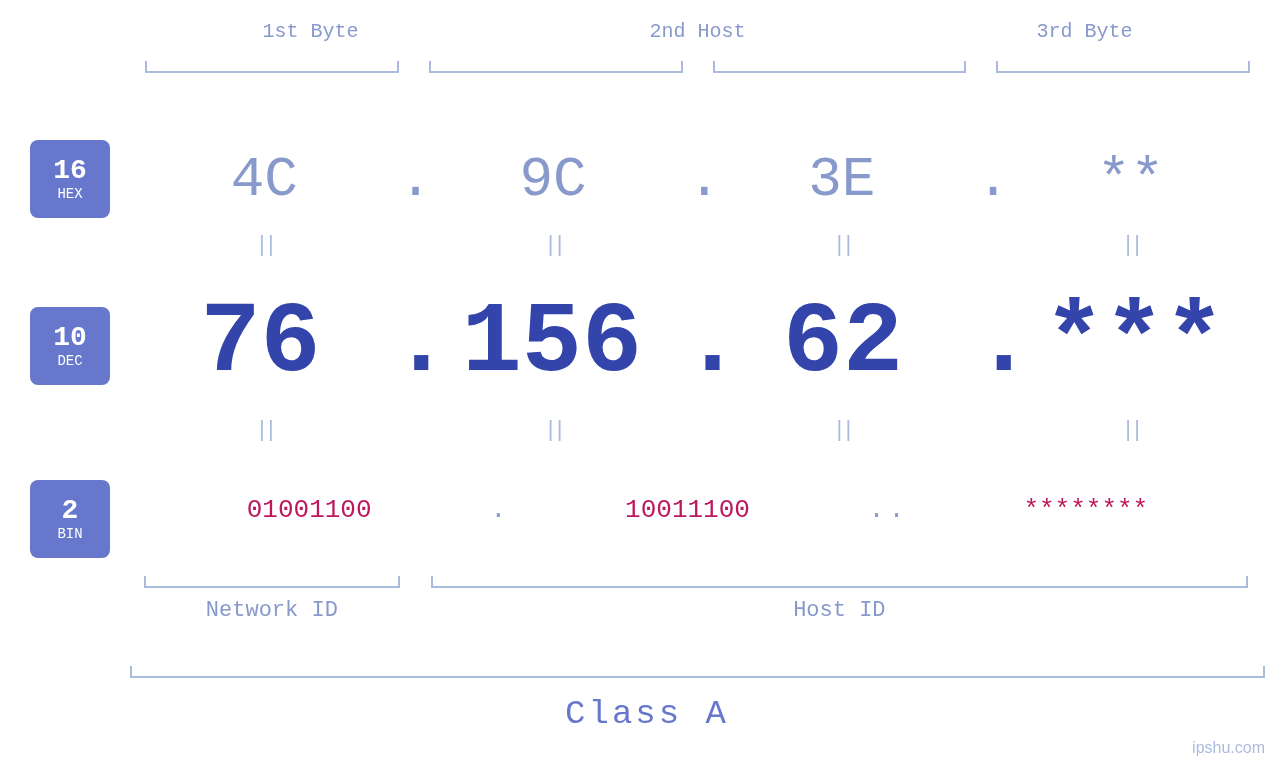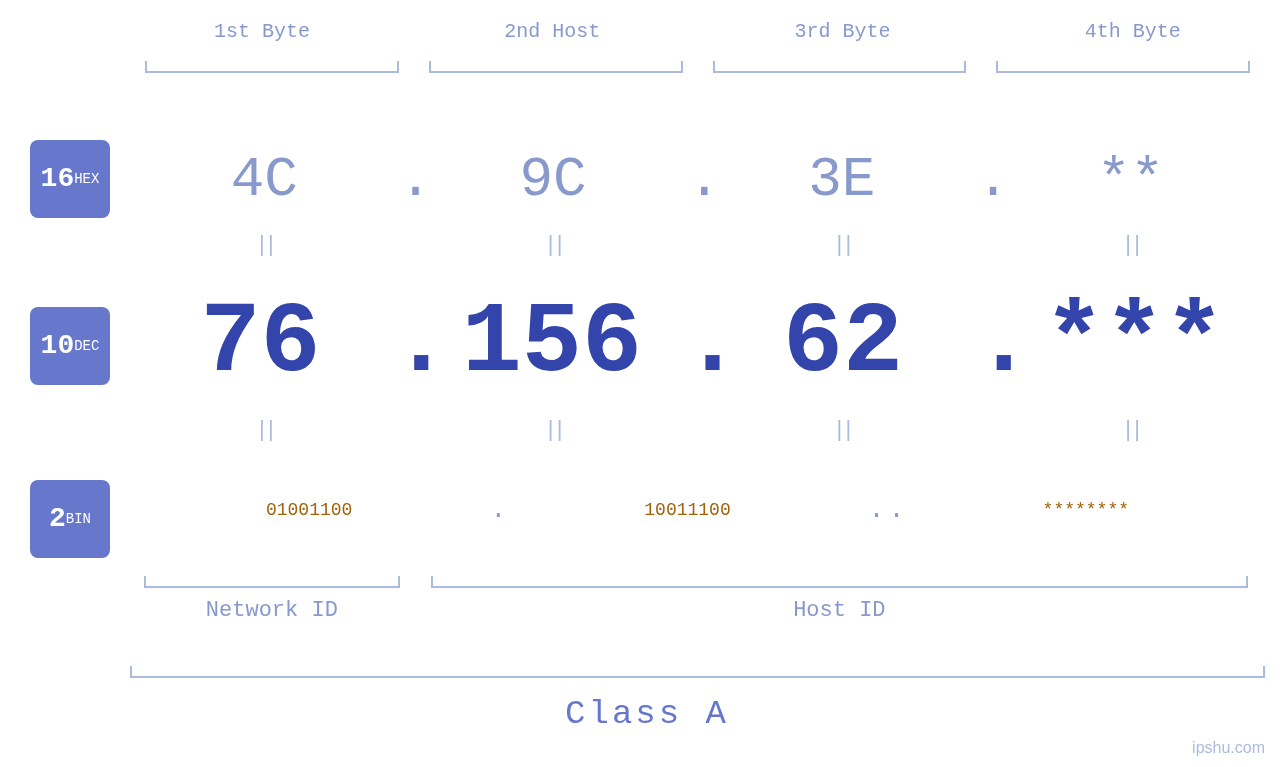--- a/index.html
+++ b/index.html
@@ -69,21 +69,21 @@
       flex-direction: column;
       gap: 0;
     }
 
     .badge {
       width: 80px;
       height: 78px;
       background: #6677cc;
       border-radius: 8px;
       display: flex;
-      flex-direction: row;
+      flex-direction: column;
       align-items: center;
       justify-content: center;
       color: white;
       margin-bottom: 78px;
     }
 
     .badge:last-child { margin-bottom: 0; }
 
     .badge-num { font-size: 28px; font-weight: bold; line-height: 1.1; }
     .badge-name { font-size: 14px; }
@@ -179,22 +179,22 @@
       display: flex;
       align-items: center;
       height: 60px;
     }
 
     .bin-cell {
       flex: 1;
       display: flex;
       align-items: center;
       justify-content: center;
-      font-size: 18px;
-      color: #a16207;
+      font-size: 26px;
+      color: #be185d;
       font-family: 'Courier New', Courier, monospace;
     }
 
     .bin-sep {
       font-size: 26px;
       color: #8899cc;
       font-family: 'Courier New', Courier, monospace;
       width: 20px;
       text-align: center;
     }
@@ -296,21 +296,20 @@
   </style>
 </head>
 <body>
 
 <div class="layout">
 
   <div class="row-byte-headers">
     <div class="rbh-cell">1st Byte</div>
     <div class="rbh-cell">2nd Host</div>
     <div class="rbh-cell">3rd Byte</div>
-    <div class="rbh-cell">4th Byte</div>
   </div>
 
   <div class="row-top-brackets">
     <div class="rtb-cell">
       <div class="tbl"></div>
       <div class="tbl-l"></div>
       <div class="tbl-r"></div>
     </div>
     <div class="rtb-cell">
       <div class="tbl"></div>

